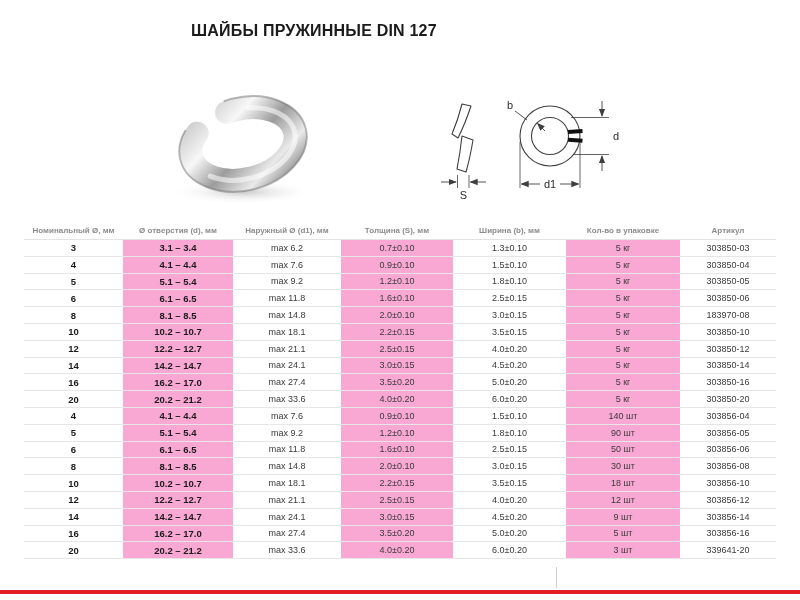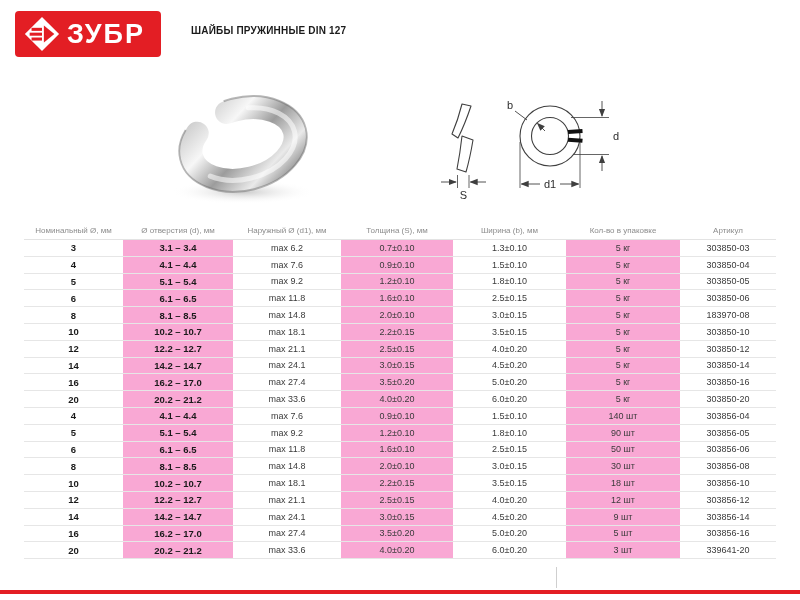--- a/index.html
+++ b/index.html
@@ -15,34 +15,34 @@
     position:absolute; left:15px; top:11px; width:146px; height:46px;
     background:var(--brand); border-radius:4px;
     display:flex; align-items:center; padding:0 10px 0 8px;
   }
   .logo-text {
     color:#fff; font-weight:bold; font-size:27px; letter-spacing:2px;
     flex:1; text-align:center; line-height:1;
   }
   .title-block { position:absolute; left:191px; top:21px; }
   .title-line {
-    font-size:10px; font-weight:bold; color:#1b1b1b; line-height:19px;
+    font-size:16px; font-weight:bold; color:#1b1b1b; line-height:19px;
     letter-spacing:.2px;
   }
 
   
   .photo-wrap { position:absolute; left:148px; top:86px; }
   .drawing-wrap { position:absolute; left:428px; top:84px; }
   svg text { font-family:"Liberation Sans", sans-serif; }
 
   
   .spec-table-wrap { position:absolute; left:24px; top:221px; width:752px; }
   table { width:752px; border-collapse:collapse; table-layout:fixed; }
   th {
-    font-size:8px; font-weight:normal; color:#8c8c8c;
+    font-size:8px; font-weight:bold; color:#8c8c8c;
     padding:5px 2px 4px; text-align:center; border-bottom:1px solid #e3e3e3;
     white-space:nowrap; overflow:hidden;
   }
   td {
     font-size:9px; color:#3a3a3a; text-align:center; height:16.8px;
     padding:0 2px; white-space:nowrap; overflow:hidden;
   }
   tbody tr + tr td { border-top:1px solid #e6e6e6; }
   tbody tr:last-child td { border-bottom:1px solid #e6e6e6; }
   tbody td.col0, tbody td.col1 { font-weight:bold; color:#1a1a1a; font-size:9.5px; }
@@ -61,32 +61,20 @@
   }
   .bottom-bar {
     position:absolute; left:0; top:590px; width:800px; height:4px; background:var(--brand);
   }
 </style>
 </head>
 <body>
 
 <div class="page">
 
-  <div class="logo">
-    <span style="display:inline-block;line-height:0;">
-      <svg width="38" height="38" viewBox="0 0 40 40">
-        <polygon points="20,2 38,20 20,38 2,20" fill="#fff"></polygon>
-        <rect x="9" y="13.5" width="11" height="3.2" fill="#e31e24"></rect>
-        <rect x="7" y="18.6" width="13" height="3.2" fill="#e31e24"></rect>
-        <rect x="9" y="23.7" width="11" height="3.2" fill="#e31e24"></rect>
-        <polygon points="22,11 33,20 22,29" fill="#e31e24"></polygon>
-      </svg>
-    </span>
-    <span class="logo-text">ЗУБР</span>
-  </div>
 
   <div class="title-block">
     <div class="title-line">ШАЙБЫ ПРУЖИННЫЕ DIN 127</div>
   </div>
 
   <div class="photo-wrap">
     <svg width="190" height="124" viewBox="0 0 190 124">
       <defs>
         <linearGradient id="metal" x1="0" y1="0" x2="1" y2="1">
           <stop offset="0" stop-color="#c7c7c7"></stop>

